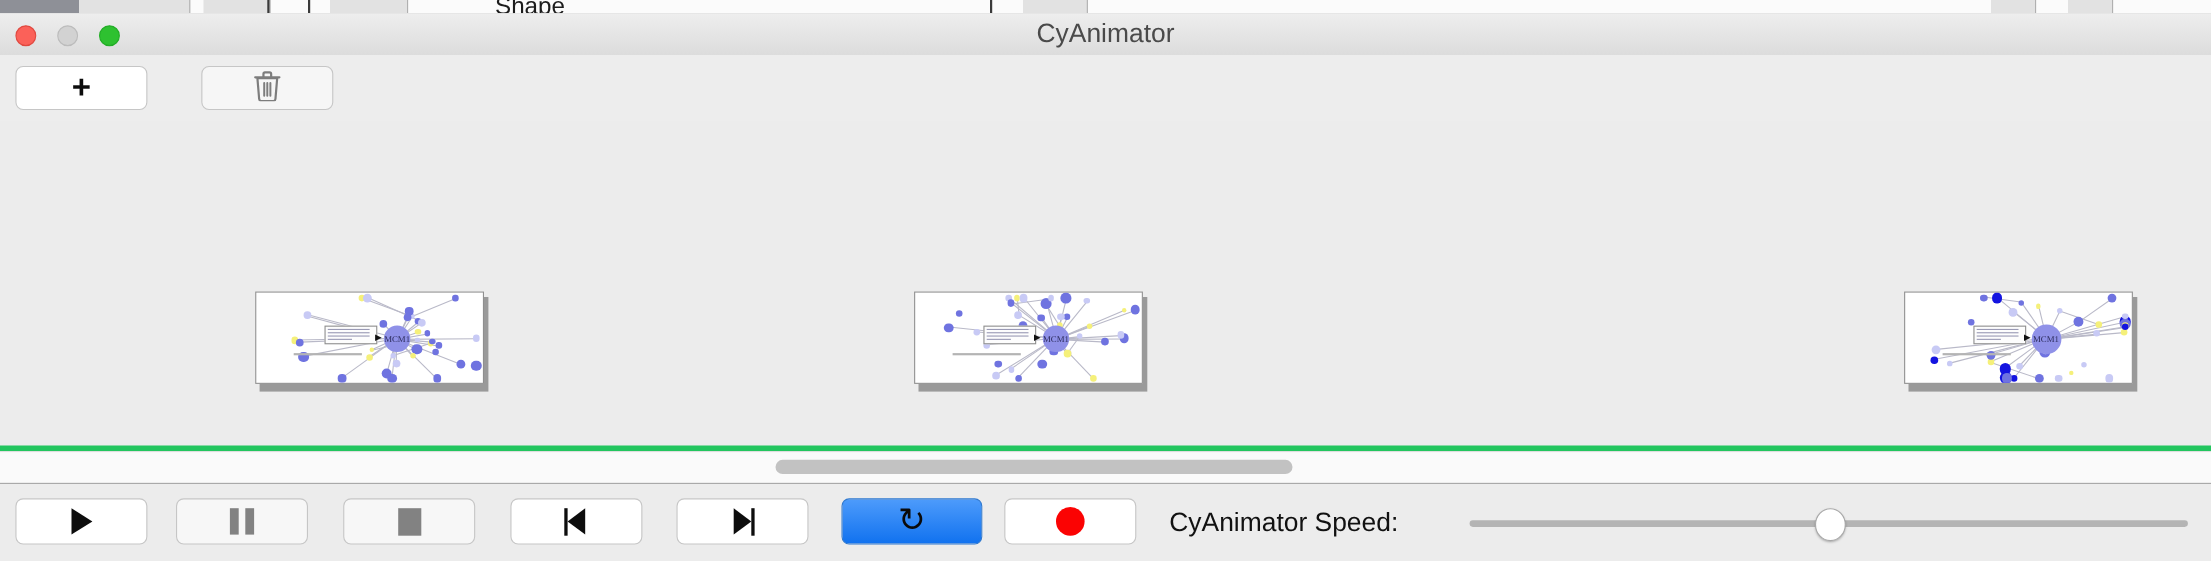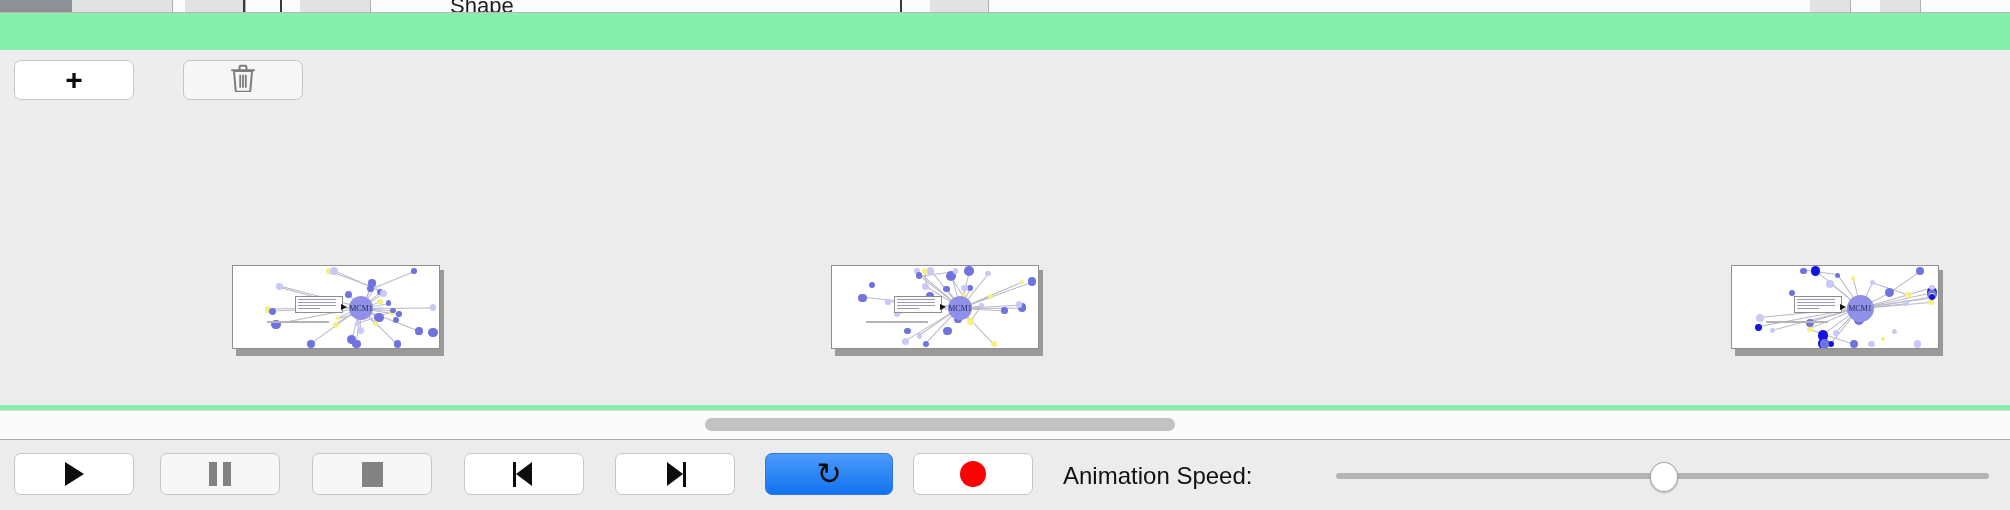--- a/index.html
+++ b/index.html
@@ -9,21 +9,21 @@
   }
   body {
     font-family: "Liberation Sans", sans-serif;
     -webkit-font-smoothing: antialiased;
   }
   #app {
     position: relative;
     width: 2010px;
     height: 510px;
     overflow: hidden;
-    background: #86efac;
+    background: #22c55e;
   }
 
   
   .bg-strip {
     position: absolute;
     left: 0; top: 0;
     width: 2010px; height: 12px;
     background: #fbfbfb;
     border-bottom: 1px solid #b9b9b9;
     overflow: hidden;
@@ -333,20 +333,26 @@
     <div class="bg-tab" style="left:300px;width:70px;"></div>
     <div class="bg-marks" style="left:243px;"></div>
     <div class="bg-marks" style="left:280px;"></div>
     <div class="bg-marks" style="left:900px;"></div>
     <div class="bg-tab" style="left:930px;width:58px;"></div>
     <div class="bg-tab" style="left:1810px;width:40px;"></div>
     <div class="bg-tab" style="left:1880px;width:40px;"></div>
     <span class="bg-shape-text">Shape</span>
   </div>
 
+  <div class="titlebar">
+    <div class="traffic close"></div>
+    <div class="traffic min"></div>
+    <div class="traffic max"></div>
+    <div class="window-title">CyAnimator</div>
+  </div>
 
   <div class="toolbar">
     <div class="tbtn tbtn-add">
       <span class="plus-glyph">+</span>
     </div>
     <div class="tbtn tbtn-trash disabled">
       <span>
         <svg width="26" height="28" viewBox="0 0 26 28" aria-hidden="true">
           <path d="M4 7 h18 l-1.6 19 a2 2 0 0 1 -2 1.8 H7.6 a2 2 0 0 1 -2 -1.8 Z" fill="none" stroke="#7d7d7d" stroke-width="2"></path>
           <path d="M2 6.3 h22" stroke="#7d7d7d" stroke-width="2" stroke-linecap="round"></path>
@@ -631,20 +637,20 @@
     </div>
 
     <div class="pbtn active" style="left:765px;width:128px;">
       <span class="glyph-loop">↻</span>
     </div>
 
     <div class="pbtn" style="left:913px;width:120px;">
       <span class="glyph-record"></span>
     </div>
 
-    <div class="speed-label">Animation Speed:</div>
+    <div class="speed-label">CyAnimator Speed:</div>
 
     <div class="slider-track">
       <div class="slider-thumb" id="sthumb" style="left: calc(50% - 13px);"></div>
     </div>
   </div>
 
 </div>
 
 </body></html>

